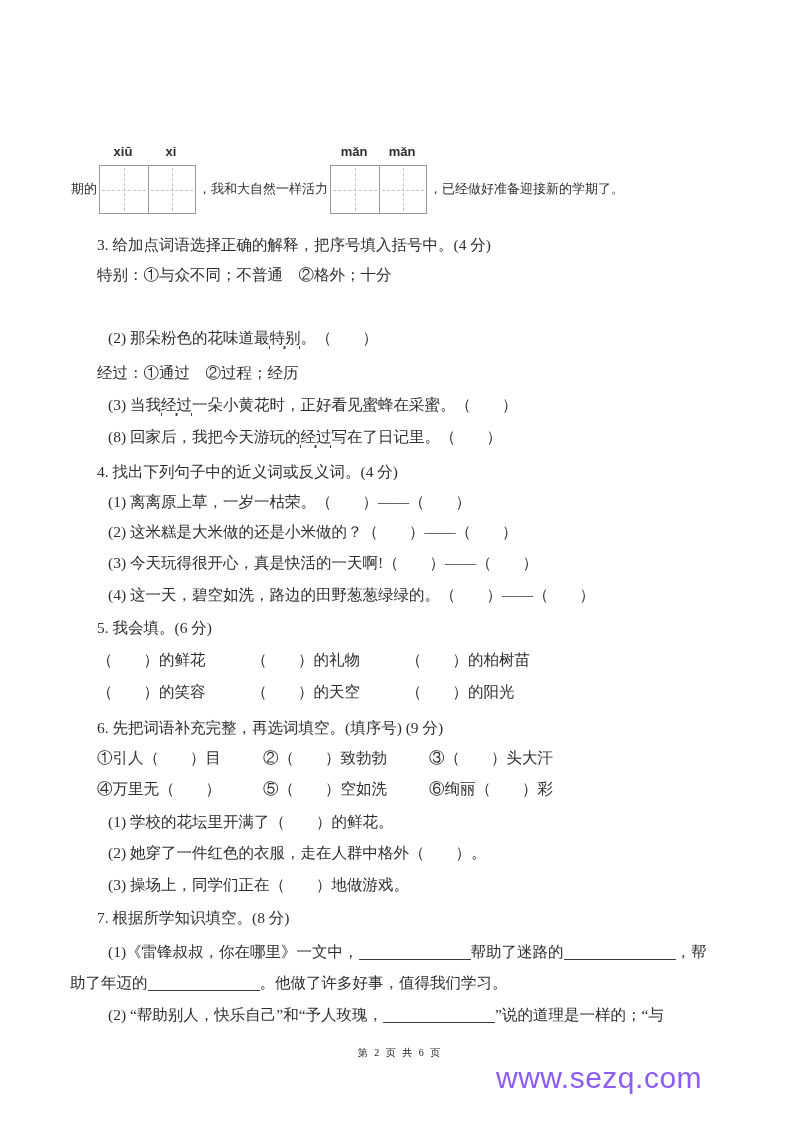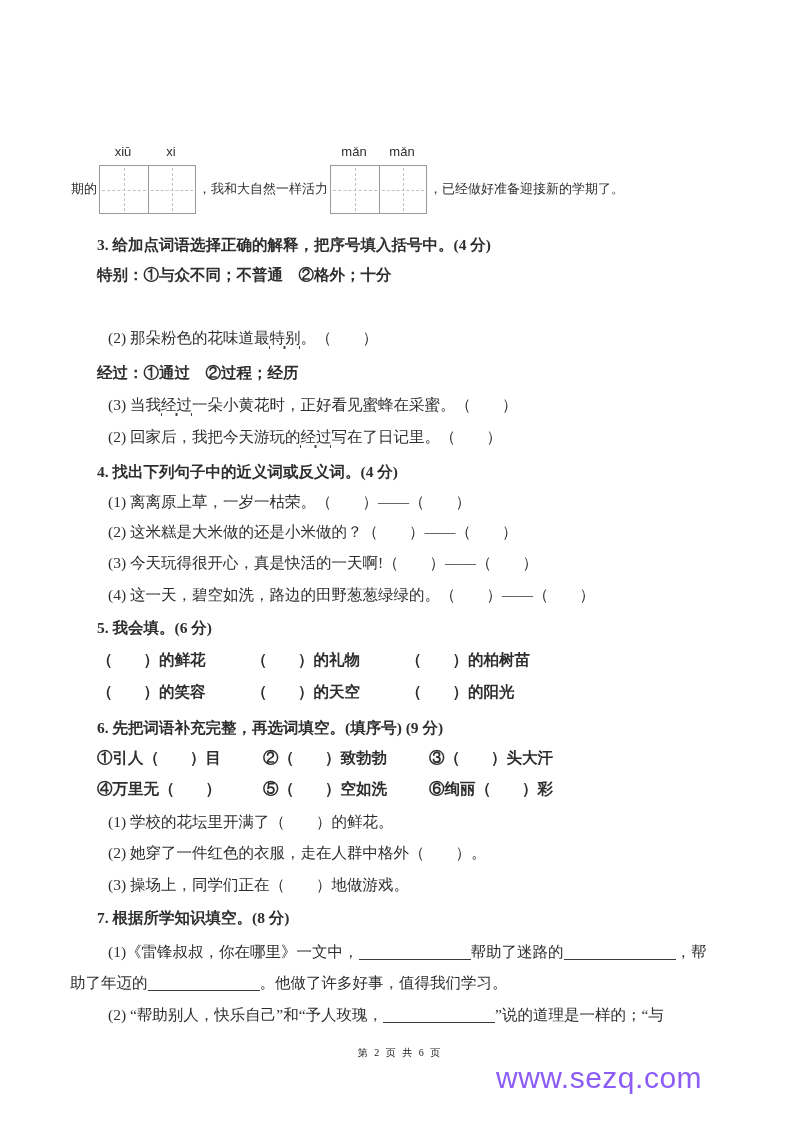--- a/index.html
+++ b/index.html
@@ -11,21 +11,21 @@
   }
   .page {
     position:relative; width:800px; height:1132px;
     background:#ffffff; overflow:hidden;
   }
   .line {
     position:absolute;
     font-size:15.5px; line-height:22px;
     white-space:nowrap; color:#2e2e2e;
   }
-  .l-title { left:97px;font-weight:bold; }
+  .l-title { left:97px; }
   .l-item  { left:108px; }
   .l-flush { left:70px; }
 
   
   .dotted {
     background-image: radial-gradient(circle, #3c3c3c 1.1px, rgba(0,0,0,0) 1.4px);
     background-size:15.5px 5px;
     background-repeat:repeat-x;
     background-position:center bottom;
     padding-bottom:4px;
@@ -42,21 +42,21 @@
   .row-flex { display:flex; }
   .gap46 { gap:46px; }
   .gap42 { gap:42px; }
 
   
   .topline {
     position:absolute; left:71px; top:144px;
     display:flex; align-items:flex-start;
   }
   .topline .txt { padding-top:34px; font-size:13px; line-height:21px; }
-  .tian { display:inline-flex; flex-direction:column; width:97px; margin:0 2px; }
+  .tian { display:inline-flex; flex-direction:column; width:97px; margin:0 2px;font-weight:bold; }
   .py {
     display:flex; height:21px; align-items:flex-start;
     font-size:13px; line-height:15px;
     font-family:"Liberation Sans", sans-serif; color:#2e2e2e;
   }
   .py i { font-style:normal; width:48px; text-align:center; }
   .boxes {
     display:flex; width:97px; height:49px;
     border:1px solid #9a9a9a; background:#fff;
   }
@@ -112,21 +112,21 @@
       </span>
     </span>
     <span class="txt">，已经做好准备迎接新的学期了。</span>
   </div>
 
   <div class="line l-title" style="top:234px">3. 给加点词语选择正确的解释，把序号填入括号中。(4 分)</div>
   <div class="line l-title" style="top:264px">特别：①与众不同；不普通　②格外；十分</div>
   <div class="line l-item" style="top:327px"><span>(2) 那朵粉色的花味道最</span><span class="dotted">特别</span><span>。（　　）</span></div>
   <div class="line l-title" style="top:362px">经过：①通过　②过程；经历</div>
   <div class="line l-item" style="top:394px"><span>(3) 当我</span><span class="dotted">经过</span><span>一朵小黄花时，正好看见蜜蜂在采蜜。（　　）</span></div>
-  <div class="line l-item" style="top:426px"><span>(2) 回家后，我把今天游玩的</span><span class="dotted">经过</span><span>写在了日记里。（　　）</span></div>
+  <div class="line l-item" style="top:426px"><span>(8) 回家后，我把今天游玩的</span><span class="dotted">经过</span><span>写在了日记里。（　　）</span></div>
 
   <div class="line l-title" style="top:461px">4. 找出下列句子中的近义词或反义词。(4 分)</div>
   <div class="line l-item" style="top:491px">(1) 离离原上草，一岁一枯荣。（　　）——（　　）</div>
   <div class="line l-item" style="top:521px">(2) 这米糕是大米做的还是小米做的？（　　）——（　　）</div>
   <div class="line l-item" style="top:552px">(3) 今天玩得很开心，真是快活的一天啊!（　　）——（　　）</div>
   <div class="line l-item" style="top:584px">(4) 这一天，碧空如洗，路边的田野葱葱绿绿的。（　　）——（　　）</div>
 
   <div class="line l-title" style="top:617px">5. 我会填。(6 分)</div>
   <div class="line l-title row-flex gap46" style="top:649px">
     <span>（　　）的鲜花</span>

